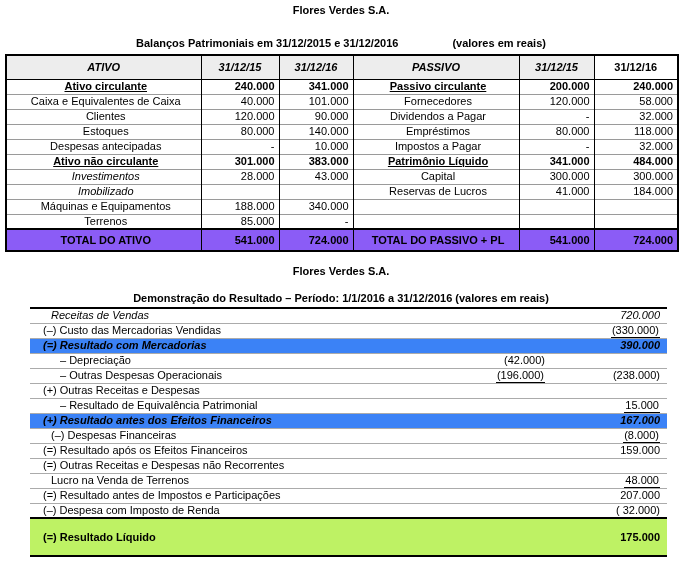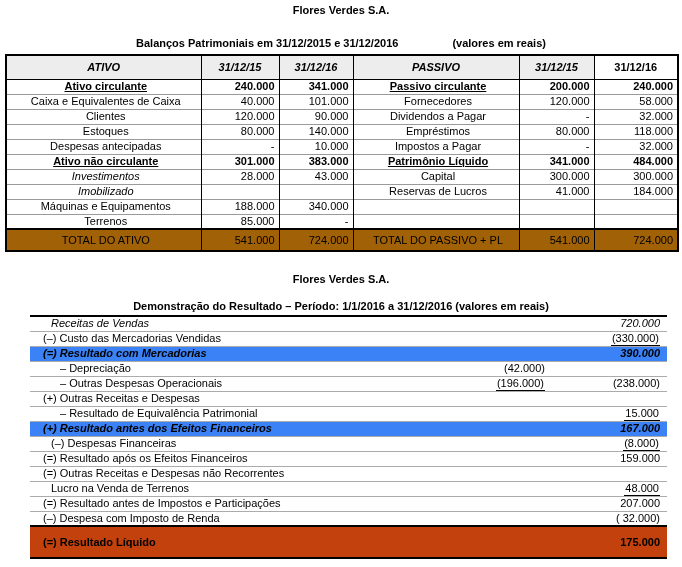--- a/index.html
+++ b/index.html
@@ -12,21 +12,21 @@
   .doc-title { text-align: center; font-weight: bold; padding-top: 4px; }
   .subtitle-row {
     display: flex; justify-content: center; gap: 54px;
     font-weight: bold; margin-top: 21px;
   }
   .subtitle-center { text-align: center; font-weight: bold; margin-top: 15px; }
 
   
   table.bs {
     border-collapse: collapse; table-layout: fixed;
-    width: 672px; margin: 5px 0 8px 5px;
+    width: 672px; margin: 5px 0 0 5px;
     border: 2px solid #000; font-size: 11px; padding-left: 8px;
   }
   table.bs th {
     background: #ededed; font-weight: bold; font-style: italic;
     text-align: center; height: 24px;
     border-left: 1px solid #000; border-bottom: 1.5px solid #000;
   }
   table.bs th.plain { background: #ffffff; font-style: normal; }
   table.bs td {
     height: 15px; line-height: 13px;
@@ -34,22 +34,22 @@
     white-space: nowrap; overflow: hidden;
   }
   table.bs td.lbl { text-align: center; padding-left: 4px; }
   table.bs td.num { text-align: right; padding-right: 4px; }
   table.bs .sec { font-weight: bold; text-decoration: underline; }
   table.bs .b   { font-weight: bold; }
   table.bs .it1 { padding-left: 15px; }
   table.bs .it2 { padding-left: 27px; }
   table.bs .ital { font-style: italic; }
   table.bs tr.total td {
-    border-top: 2px solid #000; background: #a16207;
-    font-weight: normal; height: 22px;
+    border-top: 2px solid #000; background: #8b5cf6;
+    font-weight: bold; height: 22px;
   }
 
   
   table.dre {
     border-collapse: collapse; table-layout: fixed;
     width: 637px; margin: 3px 0 0 30px;
     border-top: 2px solid #000; font-size: 11px;
   }
   table.dre td {
     height: 15px; line-height: 13px;
@@ -60,21 +60,21 @@
   table.dre td.lbl { text-align: left; }
   table.dre td.mid { text-align: right; padding-right: 2px; }
   table.dre td.val { text-align: right; padding-right: 7px; }
   table.dre .p0 { padding-left: 13px; }
   table.dre .p1 { padding-left: 21px; }
   table.dre .p2 { padding-left: 30px; }
   table.dre tr.boldital td { font-weight: bold; font-style: italic; }
   table.dre tr.shaded td { background: #3b82f6; }
   table.dre tr.net td {
     border-top: 2px solid #000; border-bottom: 2.5px solid #000;
-    background: #c2410c; font-weight: bold; height: 32px;
+    background: #bef264; font-weight: bold; height: 38px;
   }
   span.u { border-bottom: 1px solid #000; padding: 0 1px 1px 1px; }
 </style>
 </head>
 <body>
 
 <div class="doc-title">Flores Verdes S.A.</div>
 <div class="subtitle-row">
   <span>Balanços Patrimoniais em 31/12/2015 e 31/12/2016</span>
   <span>(valores em reais)</span>

